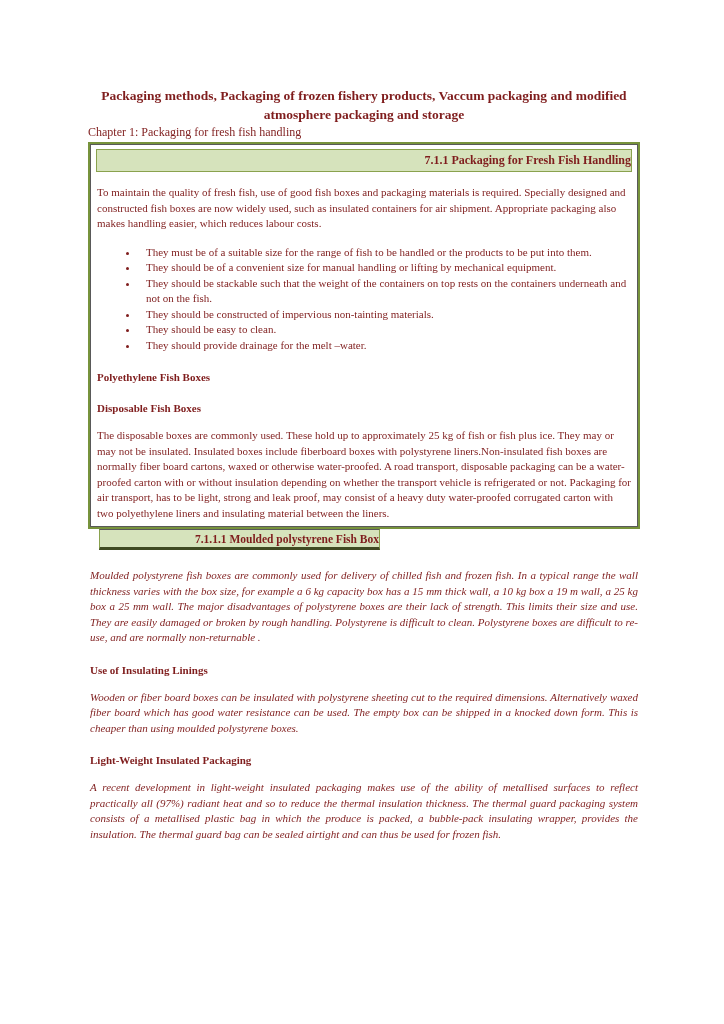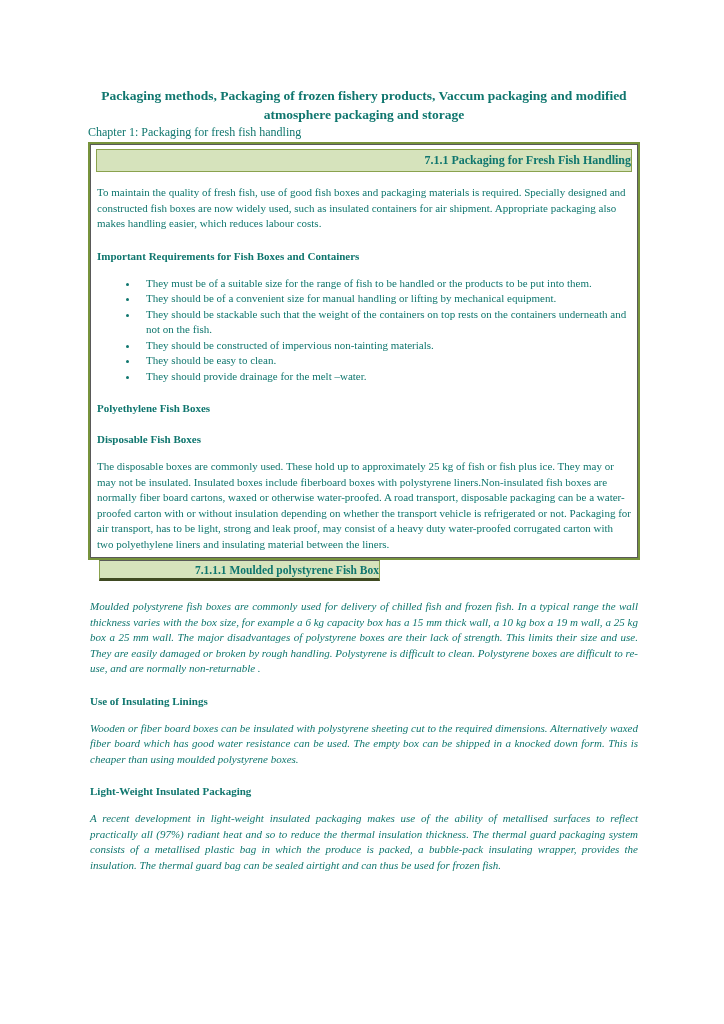--- a/index.html
+++ b/index.html
@@ -2,21 +2,21 @@
 <html><head>
 <meta charset="utf-8">
 <style>
   html, body { margin: 0; padding: 0; background: #ffffff; }
   .page {
     position: relative;
     width: 724px;
     height: 1024px;
     background: #ffffff;
     font-family: "Liberation Serif", "DejaVu Serif", serif;
-    color: #0f766e;
+    color: #7f1d1d;
     overflow: hidden;
   }
   .content {
     position: absolute;
     left: 88px;
     top: 0;
     width: 552px;
   }
   .doc-title {
     margin-top: 86px;
@@ -93,21 +93,20 @@
 
     <div class="doc-title">Packaging methods, Packaging of frozen fishery products, Vaccum packaging and modified atmosphere packaging and storage</div>
 
     <div class="chapter-heading">Chapter 1: Packaging for fresh fish handling</div>
 
     <div class="section-box">
       <div class="green-bar bar-main">7.1.1 Packaging for Fresh Fish Handling</div>
 
       <div class="para">To maintain the quality of fresh fish, use of good fish boxes and packaging materials is required. Specially designed and constructed fish boxes are now widely used, such as insulated containers for air shipment. Appropriate packaging also makes handling easier, which reduces labour costs.</div>
 
-      <div class="sub-heading">Important Requirements for Fish Boxes and Containers</div>
 
       <ul class="bullet-list">
           <li>They must be of a suitable size for the range of fish to be handled or the products to be put into them.</li>
           <li>They should be of a convenient size for manual handling or lifting by mechanical equipment.</li>
           <li>They should be stackable such that the weight of the containers on top rests on the containers underneath and not on the fish.</li>
           <li>They should be constructed of impervious non-tainting materials.</li>
           <li>They should be easy to clean.</li>
           <li>They should provide drainage for the melt –water.</li>
         </ul>
 

